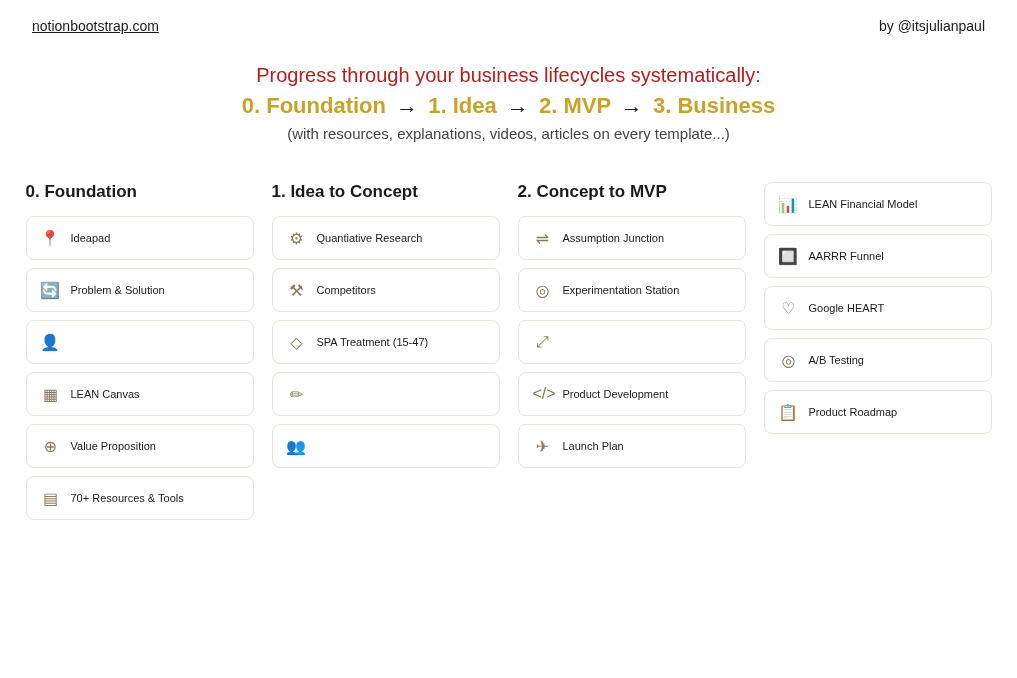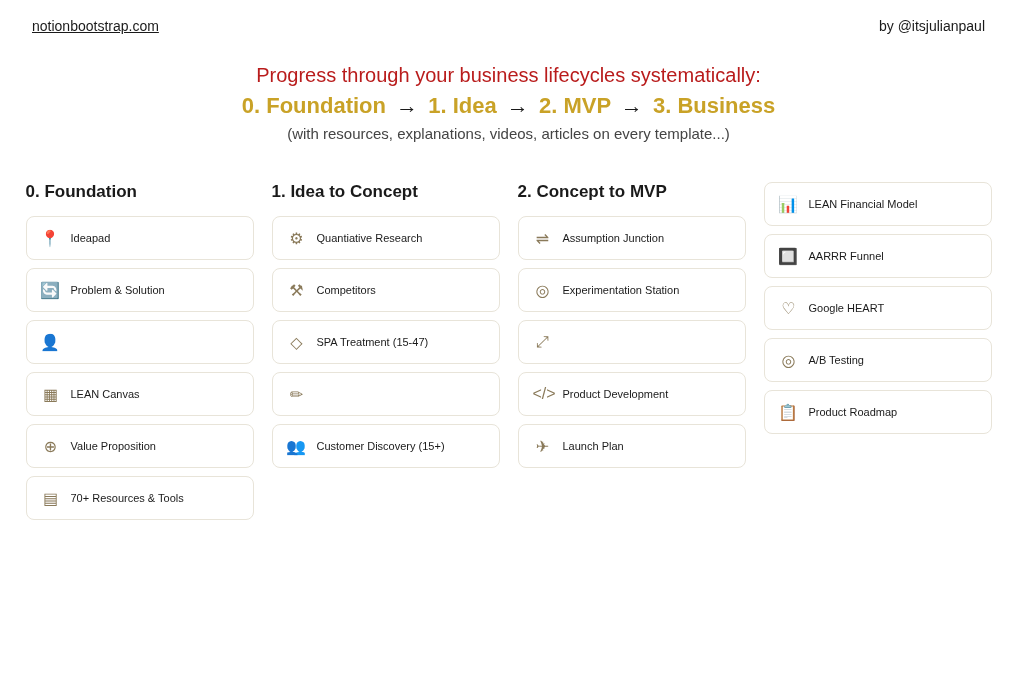--- a/index.html
+++ b/index.html
@@ -168,21 +168,20 @@
       </div>
       <div class="card">
         <span class="card-icon">◇</span>
         <span class="card-text">SPA Treatment (15-47)</span>
       </div>
       <div class="card">
         <span class="card-icon">✏</span>
       </div>
       <div class="card">
         <span class="card-icon">👥</span>
-        <span class="card-text">Customer Discovery (15+)</span>
       </div>
     </div>
     <div class="column">
       <div class="column-title">2. Concept to MVP</div>
       <div class="card">
         <span class="card-icon">⇌</span>
         <span class="card-text">Assumption Junction</span>
       </div>
       <div class="card">
         <span class="card-icon">◎</span>

